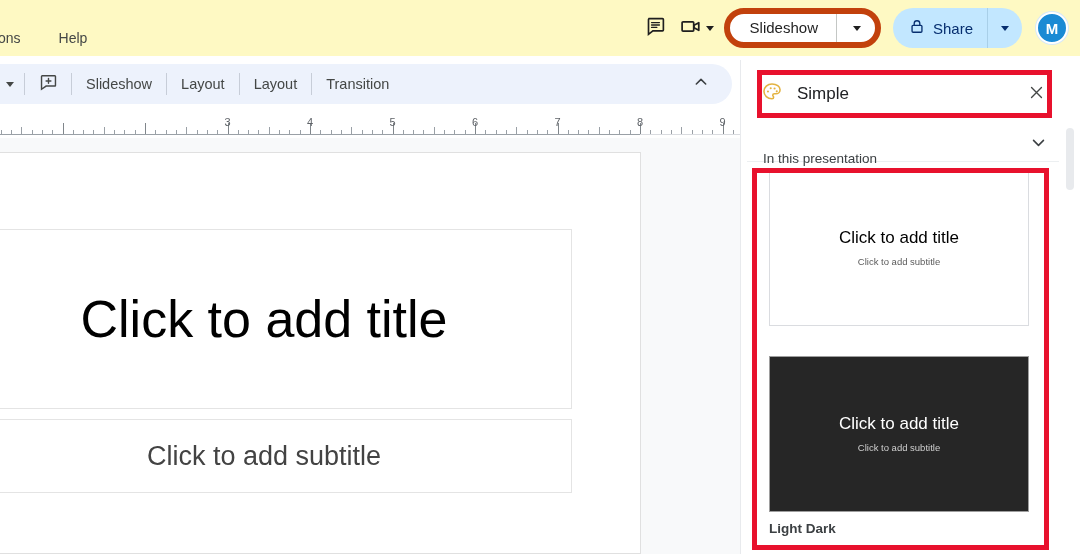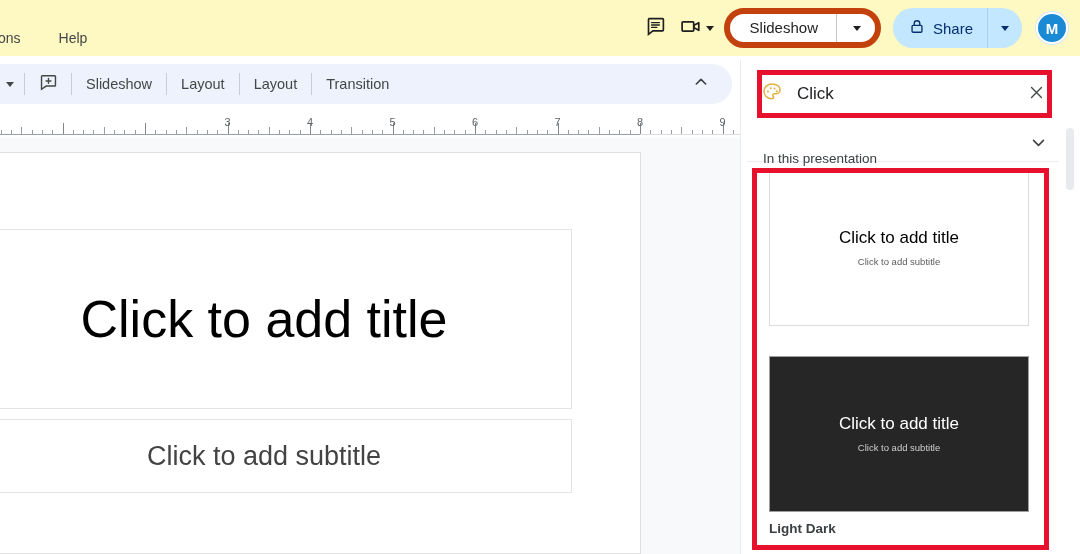--- a/index.html
+++ b/index.html
@@ -383,21 +383,21 @@
     <div class="panel-head">
       <span>
         <svg width="22" height="22" viewBox="0 0 24 24">
           <path d="M12 3.2c-4.9 0-8.8 3.6-8.8 8.1 0 4.5 3.9 8.1 8.8 8.1 1.1 0 1.8-.7 1.8-1.6 0-.5-.2-.8-.5-1.1-.3-.3-.5-.7-.5-1.1 0-.9.8-1.6 1.8-1.6h1.6c2.5 0 4.6-2 4.6-4.5 0-3.6-3.8-6.3-8.8-6.3z" fill="none" stroke="#e3b341" stroke-width="1.7"></path>
           <circle cx="7.6" cy="11.4" r="1.15" fill="#e3b341"></circle>
           <circle cx="10.6" cy="7.9" r="1.15" fill="#e3b341"></circle>
           <circle cx="14.8" cy="8.2" r="1.15" fill="#e3b341"></circle>
           <circle cx="17.2" cy="11.3" r="1.15" fill="#e3b341"></circle>
         </svg>
       </span>
-      <span class="panel-title">Click</span>
+      <span class="panel-title">Simple</span>
       <span class="panel-close">
         <span>
           <svg width="17" height="17" viewBox="0 0 24 24">
             <path d="M5 5l14 14M19 5L5 19" stroke="#444746" stroke-width="1.9" stroke-linecap="round"></path>
           </svg>
         </span>
       </span>
     </div>
 
     <div class="filter-row">

